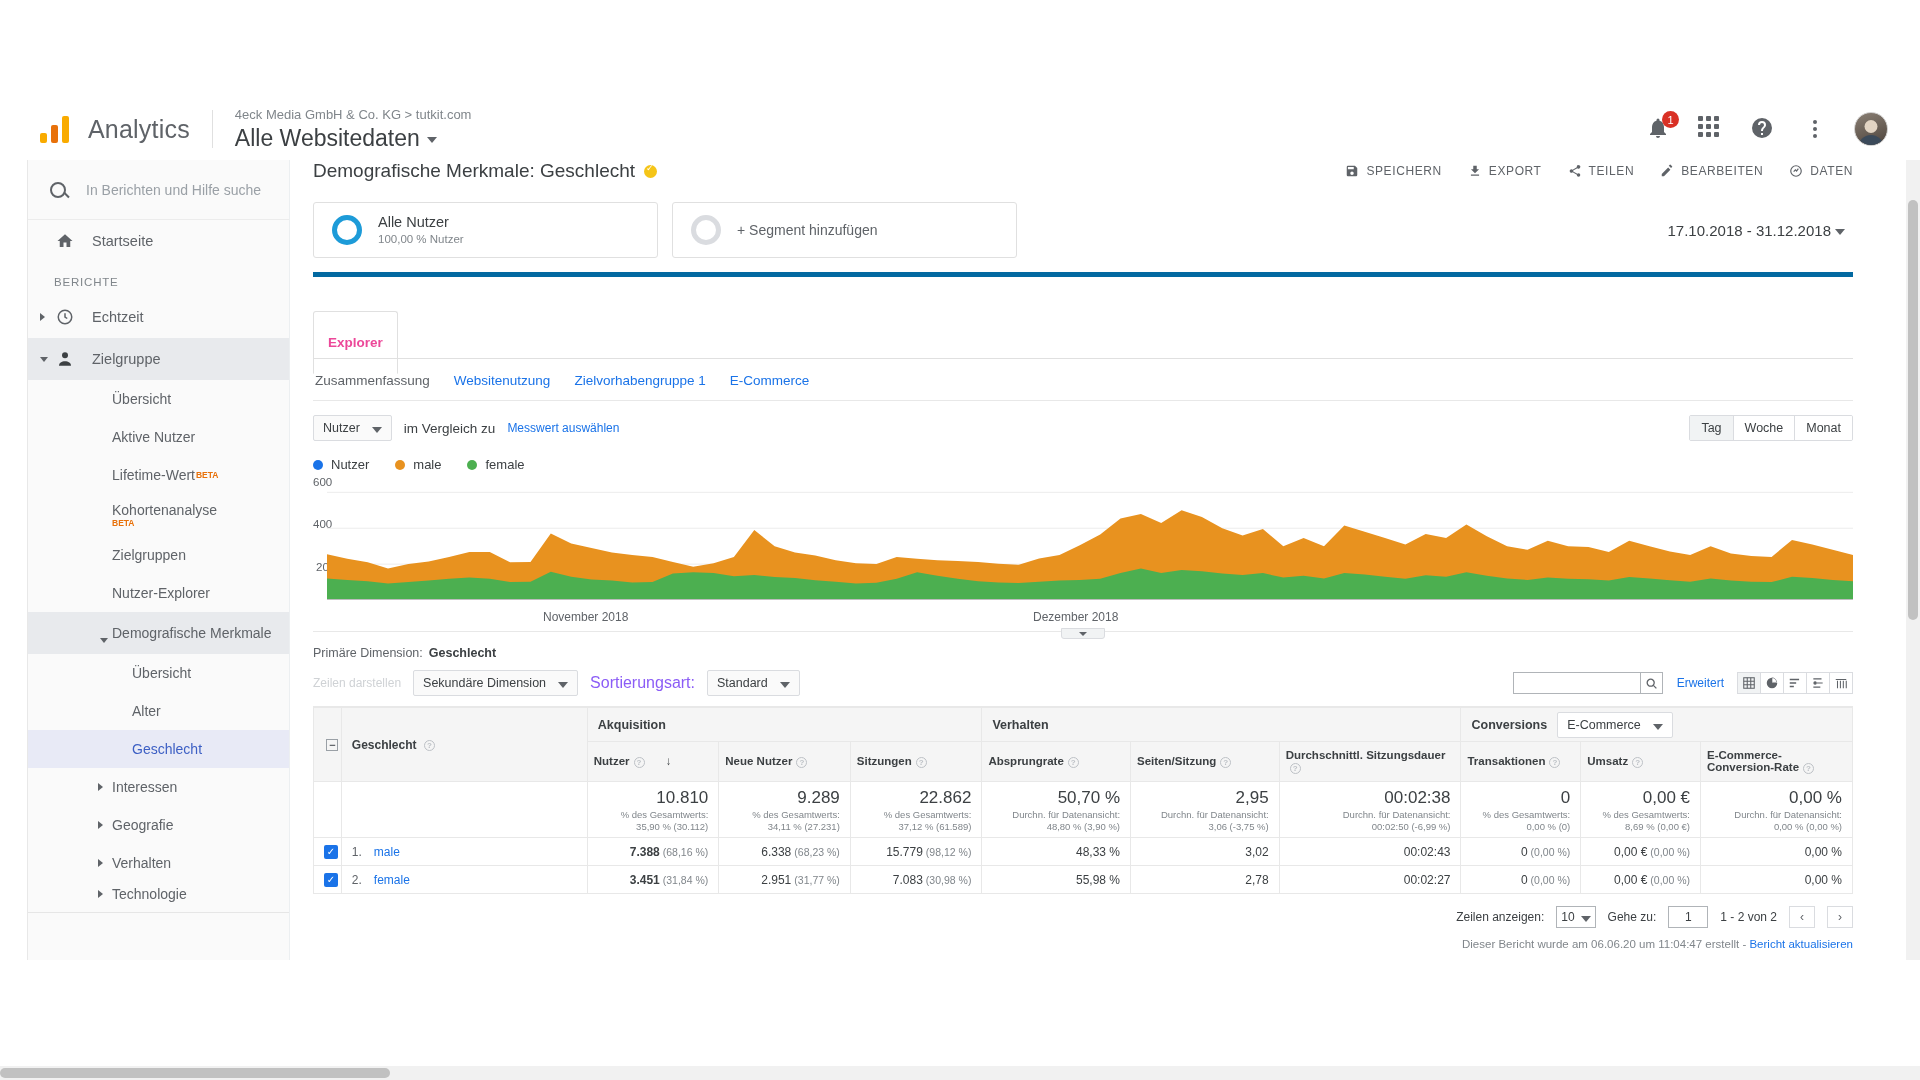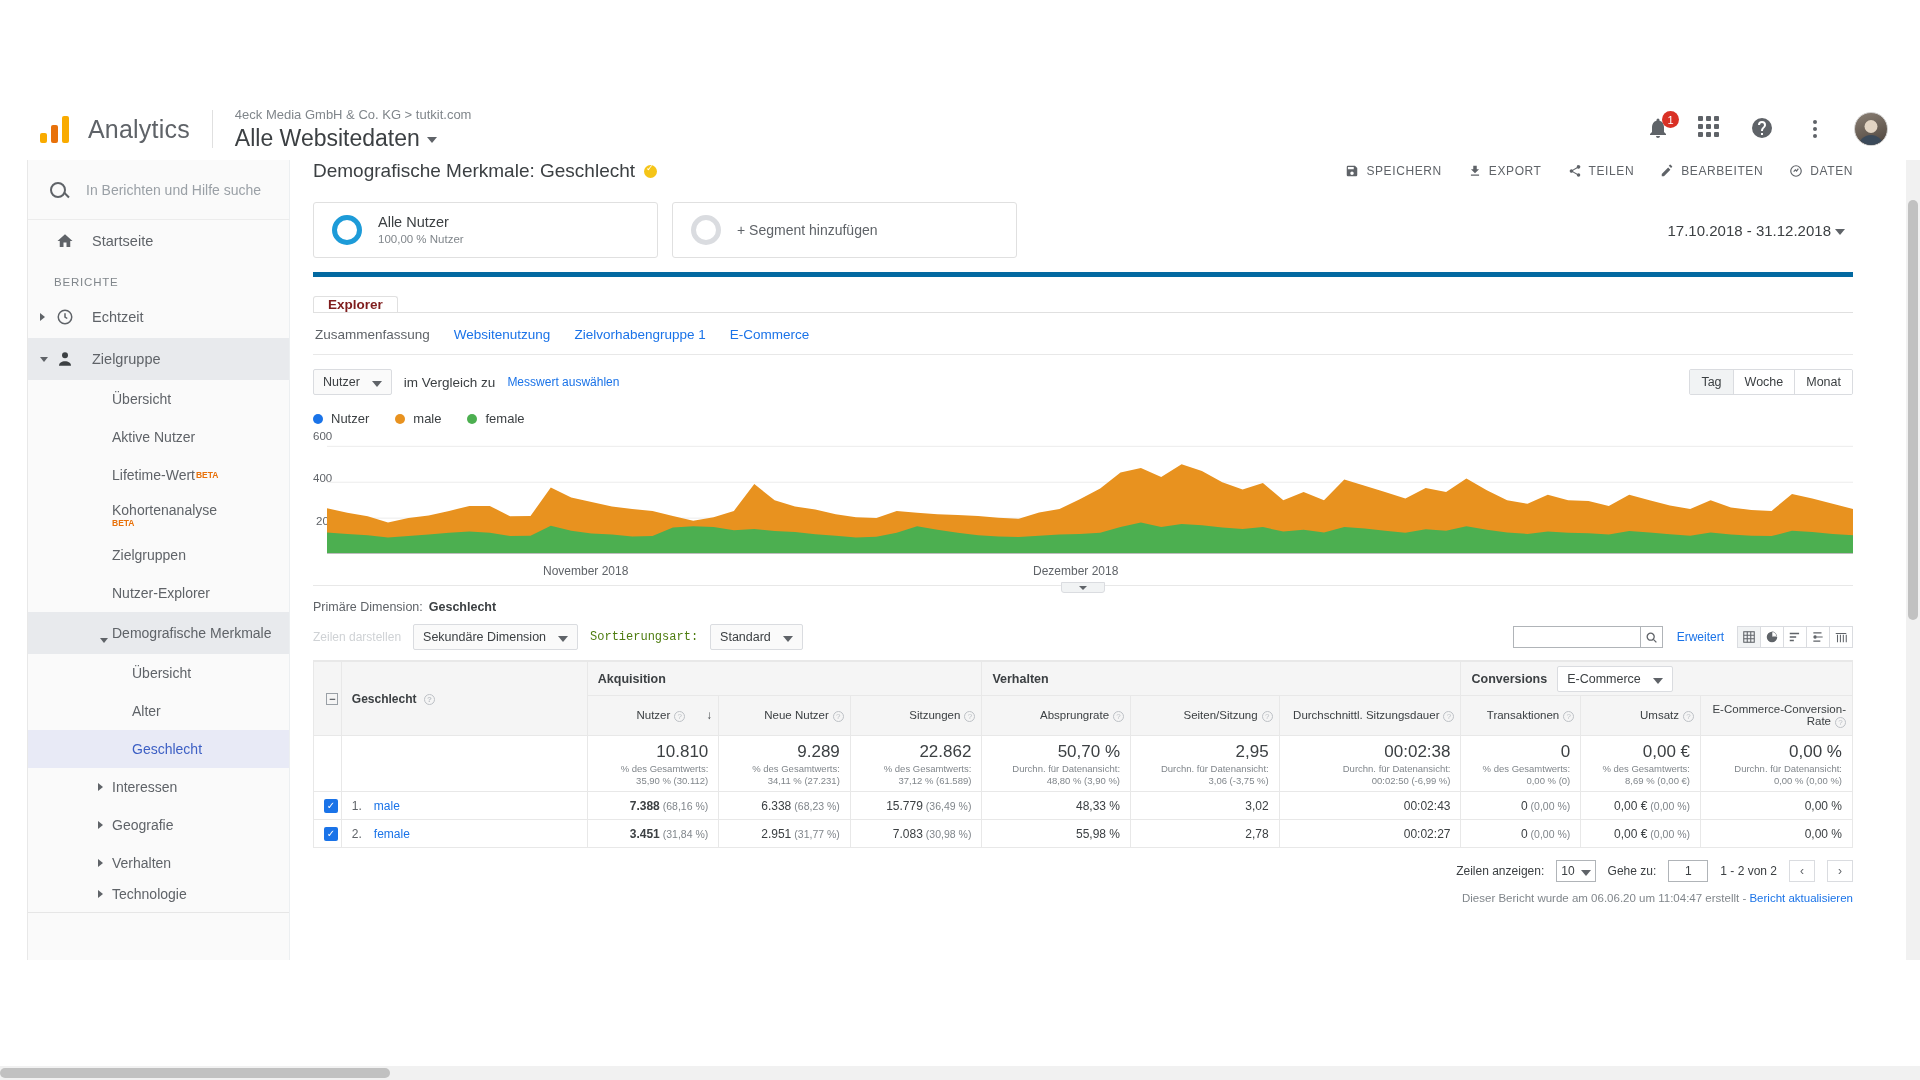--- a/index.html
+++ b/index.html
@@ -174,23 +174,23 @@
   .seg-sub { font-size: 11.5px; color: #80868b; line-height: 15px; }
   .seg-add { font-size: 14px; color: #5f6368; }
   .date-range {
     margin-left: auto; margin-right: 8px; align-self: center;
     font-size: 15px; color: #3c4043; display: flex; align-items: center; gap: 4px; cursor:pointer;
   }
 
   
   .tabrow { margin: 18px 22px 0 22px; display: flex; align-items: flex-end; }
   .tab-main {
-    font-size: 13.5px; color: #7f1d1d; font-weight: bold; padding: 0 14px;
+    font-size: 13.5px; color: #ec4899; font-weight: bold; padding: 23px 14px;
     border: 1px solid #e0e0e0; border-bottom: 1px solid #fff; border-radius: 3px 3px 0 0;
-    position: relative; top: 1px; background: #fff; cursor: pointer;
+    position: relative; top: 16px; background: #fff; cursor: pointer;
   }
   .tabrow-line { margin: 0 22px; height: 1px; background: #e0e0e0; position: relative; top: 0px; }
   .subtabs {
     margin: 0 22px; display: flex; gap: 24px; padding: 14px 2px 12px 2px;
     border-bottom: 1px solid #e8e8e8;
   }
   .subtab { font-size: 13.5px; color: #1a73e8; cursor: pointer; }
   .subtab.active { color: #5f6368; }
 
   
@@ -241,21 +241,21 @@
   
   .primrow {
     margin: 14px 22px 0 22px; font-size: 12.5px; color: #5f6368;
   }
   .primrow b { color: #3c4043; margin-left: 6px; }
   .toolrow {
     margin: 10px 22px 0 22px; display: flex; align-items: center; gap: 12px;
     border-bottom: 1px solid #e8e8e8; padding-bottom: 10px;
   }
   .ghost { font-size: 12px; color: #cfd2d5; }
-  .sortlabel { font-size: 12px; color: #4d7c0f; font-family: Liberation Mono, monospace; }
+  .sortlabel { font-size: 16px; color: #8b5cf6; }
   .searchbox-wrap { margin-left: auto; display: flex; align-items: center; gap: 14px; }
   .searchbox {
     width: 128px; height: 22px; border: 1px solid #b0b4b8; background: #fff;
   }
   .searchbtn {
     width: 22px; height: 22px; border: 1px solid #b0b4b8; border-left: none;
     display: flex; align-items: center; justify-content: center; background: #fff; cursor:pointer;
   }
   .advanced { font-size: 12px; color: #1a73e8; cursor: pointer; }
   .viewicons { display: flex; gap: 0; }
@@ -266,22 +266,22 @@
   .viewicons div.on { background: #f1f3f4; }
 
   
   table.rep {
     margin: 0 22px; border-collapse: collapse; width: calc(100% - 44px);
     font-size: 12px; color: #3c4043; table-layout: fixed;
   }
   table.rep th, table.rep td { border: 1px solid #e8e8e8; padding: 0; }
   .grp-head { background: #f5f5f5; height: 34px; font-weight: bold; font-size: 12.5px; text-align: left; padding-left: 10px !important; color:#3c4043;}
   .col-head {
-    background: #f5f5f5; height: 40px; font-weight: normal; font-size: 11.5px;
-    text-align: right; color: #3c4043; vertical-align: middle; padding: 2px 6px !important;
+    background: #f5f5f5; height: 40px; font-weight: bold; font-size: 11.5px;
+    text-align: left; color: #3c4043; vertical-align: middle; padding: 2px 6px !important;
   }
   .qm {
     display: inline-flex; width: 11px; height: 11px; border-radius: 50%;
     border: 1px solid #bdc1c6; color: #bdc1c6; font-size: 8px;
     align-items: center; justify-content: center; margin-left: 4px; vertical-align: middle;
   }
   .dimcell { background: #f5f5f5; vertical-align: middle; padding-left: 10px !important; }
   .minus-box {
     width: 12px; height: 12px; border: 1px solid #9aa0a6; display: inline-flex;
     align-items: center; justify-content: center; font-size: 11px; color: #5f6368; line-height: 1;
@@ -766,21 +766,21 @@
               <div class="sum-big">0,00 %</div>
               <div class="sum-small">Durchn. für Datenansicht:</div>
               <div class="sum-small">0,00 % (0,00 %)</div>
             </td>
           </tr>
           <tr class="data-row">
             <td style="text-align:center"><span class="chk">✓</span></td>
             <td class="lcell"><span style="color:#5f6368;margin-right:12px;">1.</span><span class="rowlink">male</span></td>
             <td><span class="strong">7.388</span><span class="pct">(68,16 %)</span></td>
             <td><span class="">6.338</span><span class="pct">(68,23 %)</span></td>
-            <td><span class="">15.779</span><span class="pct">(36,49 %)</span></td>
+            <td><span class="">15.779</span><span class="pct">(98,12 %)</span></td>
             <td><span class="">48,33 %</span></td>
             <td><span class="">3,02</span></td>
             <td><span class="">00:02:43</span></td>
             <td><span class="">0</span><span class="pct">(0,00 %)</span></td>
             <td><span class="">0,00 €</span><span class="pct">(0,00 %)</span></td>
             <td><span class="">0,00 %</span></td>
           </tr>
           <tr class="data-row">
             <td style="text-align:center"><span class="chk">✓</span></td>
             <td class="lcell"><span style="color:#5f6368;margin-right:12px;">2.</span><span class="rowlink">female</span></td>

